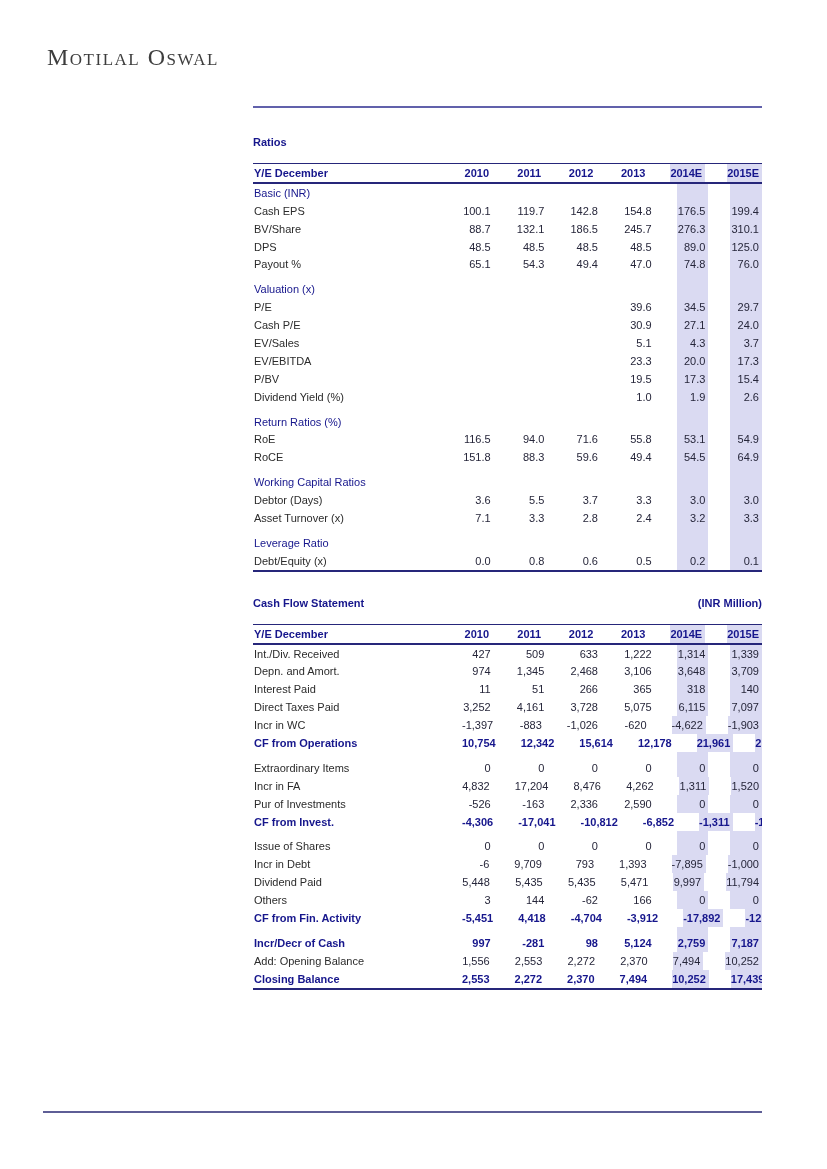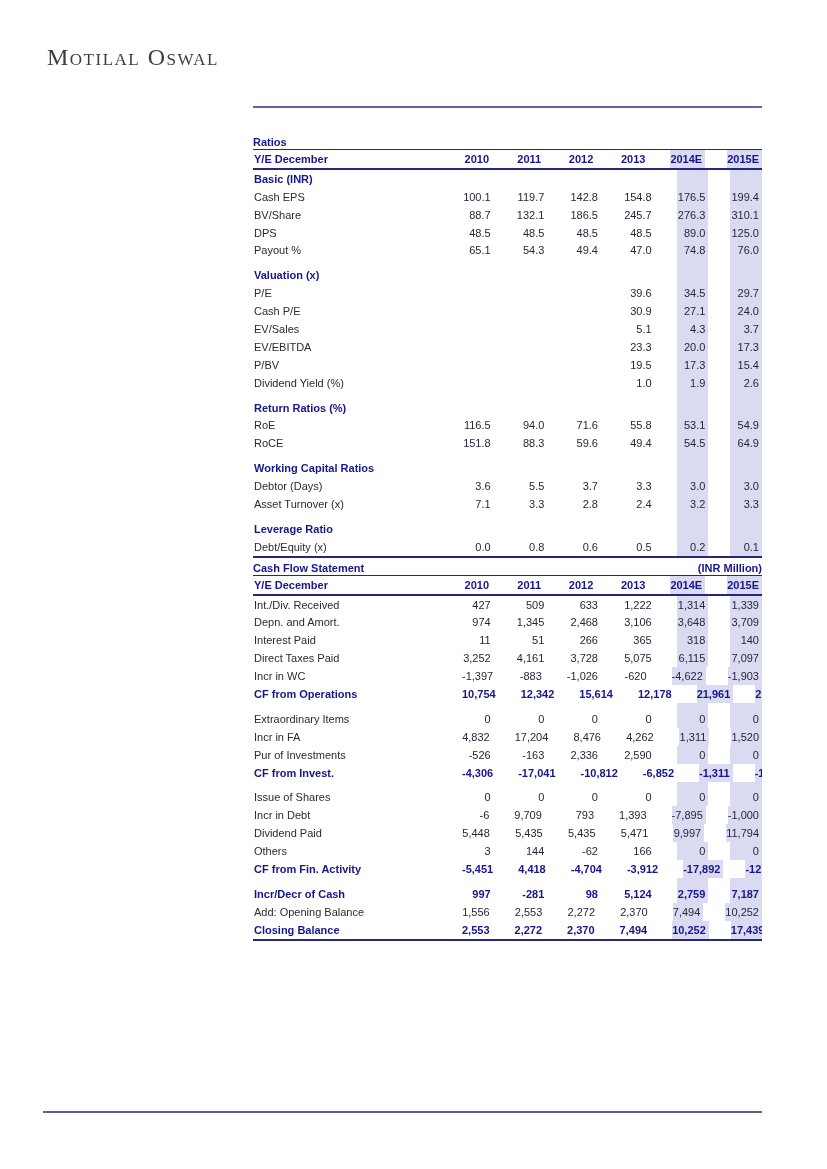--- a/index.html
+++ b/index.html
@@ -22,43 +22,43 @@
     position: absolute; left: 253px; top: 106px;
     width: 520px; height: 0;
     border-top: 2px solid #6161ab;
   }
   .content {
     position: absolute; left: 253px; top: 132px;
     width: 509px;
     font-size: 11px;
   }
   .fin-table { border-bottom: 2px solid #26267a; }
-  .fin-table + .fin-table { }
+  .fin-table + .fin-table { margin-top: 21px; }
   .t-title-row {
     display: flex; justify-content: space-between; align-items: flex-end;
     height: 16px;
     border-bottom: 1px solid #26267a;
-    padding-bottom: 1px;
+    padding-bottom: 15px;
   }
   .t-title, .t-unit { font-weight: bold; color: #16168c; }
   .row {
     display: grid;
     grid-template-columns: 187px repeat(6, 1fr);
     height: 17.9px;
     align-items: center;
     gap: 22px;
   }
   .row.spacer { height: 7px; }
   .cell { height: 100%; display: flex; align-items: center; }
   .cell.label { padding-left: 1px; color: #2b2b2b; }
   .cell.num { justify-content: flex-end; padding-right: 3px; color: #26263a; }
   .cell.hl { background: #dadaf2; }
   .header-row { border-bottom: 2px solid #26267a; }
   .header-row .cell { font-weight: bold; color: #16168c; }
-  .section-row .cell.label { font-weight: bold; color: #16168c; white-space: nowrap; }
+  .section-row .cell.label { font-weight: normal; color: #16168c; white-space: nowrap; }
   .data-row.bold .cell { font-weight: bold; color: #16168c; }
   .bottom-rule {
     position: absolute; left: 43px; top: 1111px;
     width: 742px; height: 0;
     border-top: 2px solid #5e5e96;
   }
 </style>
 </head>
 <body>
 

